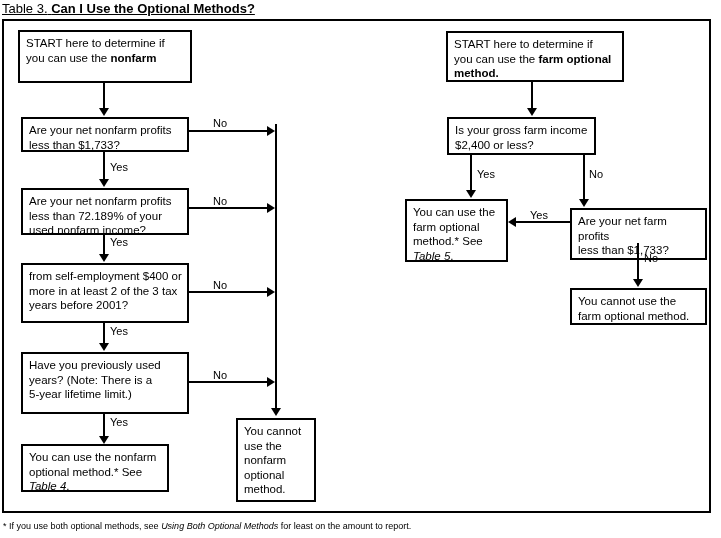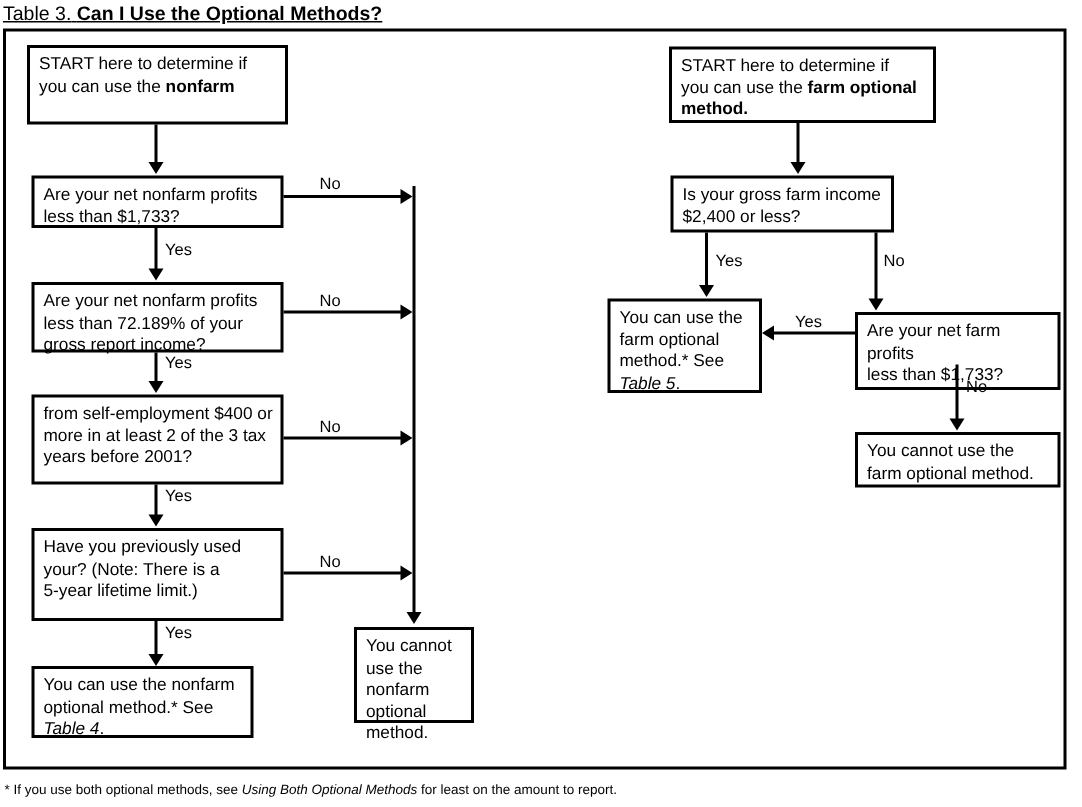--- a/index.html
+++ b/index.html
@@ -94,21 +94,21 @@
   <div class="arrow-right" style="left:267px;top:126px;"></div>
   <div class="elabel" style="left:213px;top:117px;">No</div>
 
   <div class="vline" style="left:103px;top:152px;height:28px;"></div>
   <div class="arrow-down" style="left:99px;top:179px;"></div>
   <div class="elabel" style="left:110px;top:161px;">Yes</div>
 
   <div class="box" style="left:21px;top:188px;width:168px;height:47px;">
     <div>Are your net nonfarm profits</div>
     <div>less than 72.189% of your</div>
-    <div>gross report income?</div>
+    <div>used nonfarm income?</div>
   </div>
   <div class="hline" style="left:189px;top:207px;width:80px;"></div>
   <div class="arrow-right" style="left:267px;top:203px;"></div>
   <div class="elabel" style="left:213px;top:195px;">No</div>
   <div class="vline" style="left:103px;top:235px;height:20px;"></div>
   <div class="arrow-down" style="left:99px;top:254px;"></div>
   <div class="elabel" style="left:110px;top:236px;">Yes</div>
 
   <div class="box" style="left:21px;top:263px;width:168px;height:60px;">
     <div>from self-employment $400 or</div>
@@ -117,40 +117,40 @@
   </div>
   <div class="hline" style="left:189px;top:291px;width:80px;"></div>
   <div class="arrow-right" style="left:267px;top:287px;"></div>
   <div class="elabel" style="left:213px;top:279px;">No</div>
   <div class="vline" style="left:103px;top:323px;height:21px;"></div>
   <div class="arrow-down" style="left:99px;top:343px;"></div>
   <div class="elabel" style="left:110px;top:325px;">Yes</div>
 
   <div class="box" style="left:21px;top:352px;width:168px;height:62px;">
     <div>Have you previously used</div>
-    <div>your? (Note: There is a</div>
+    <div>years? (Note: There is a</div>
     <div>5-year lifetime limit.)</div>
   </div>
   <div class="hline" style="left:189px;top:381px;width:80px;"></div>
   <div class="arrow-right" style="left:267px;top:377px;"></div>
   <div class="elabel" style="left:213px;top:369px;">No</div>
   <div class="vline" style="left:103px;top:414px;height:23px;"></div>
   <div class="arrow-down" style="left:99px;top:436px;"></div>
   <div class="elabel" style="left:110px;top:416px;">Yes</div>
 
   <div class="box" style="left:21px;top:444px;width:148px;height:48px;">
     <div>You can use the nonfarm</div>
     <div>optional method.* See</div>
     <div><i>Table 4</i><span>.</span></div>
   </div>
 
   <div class="vline" style="left:275px;top:124px;height:287px;"></div>
   <div class="arrow-down" style="left:271px;top:408px;"></div>
 
-  <div class="box" style="left:236px;top:418px;width:80px;height:64px;">
+  <div class="box" style="left:236px;top:418px;width:80px;height:84px;">
     <div>You cannot</div>
     <div>use the</div>
     <div>nonfarm</div>
     <div>optional</div>
     <div>method.</div>
   </div>
 
   <div class="box" style="left:446px;top:31px;width:178px;height:51px;">
     <div>START here to determine if</div>
     <div><span>you can use the </span><b>farm optional</b></div>

